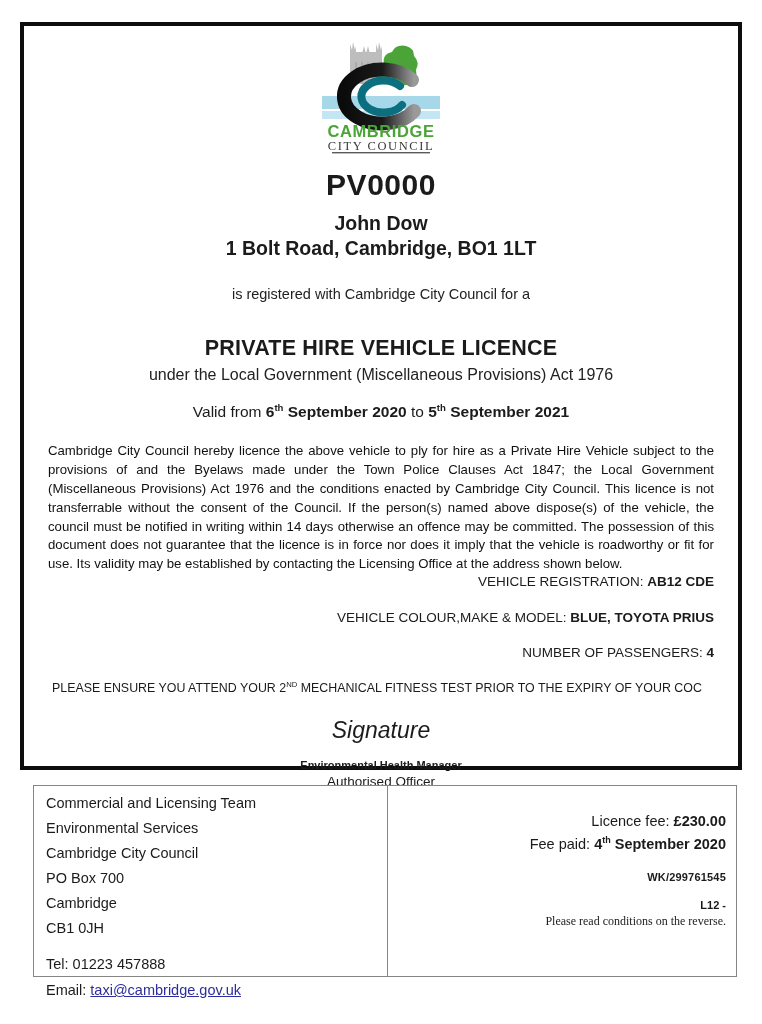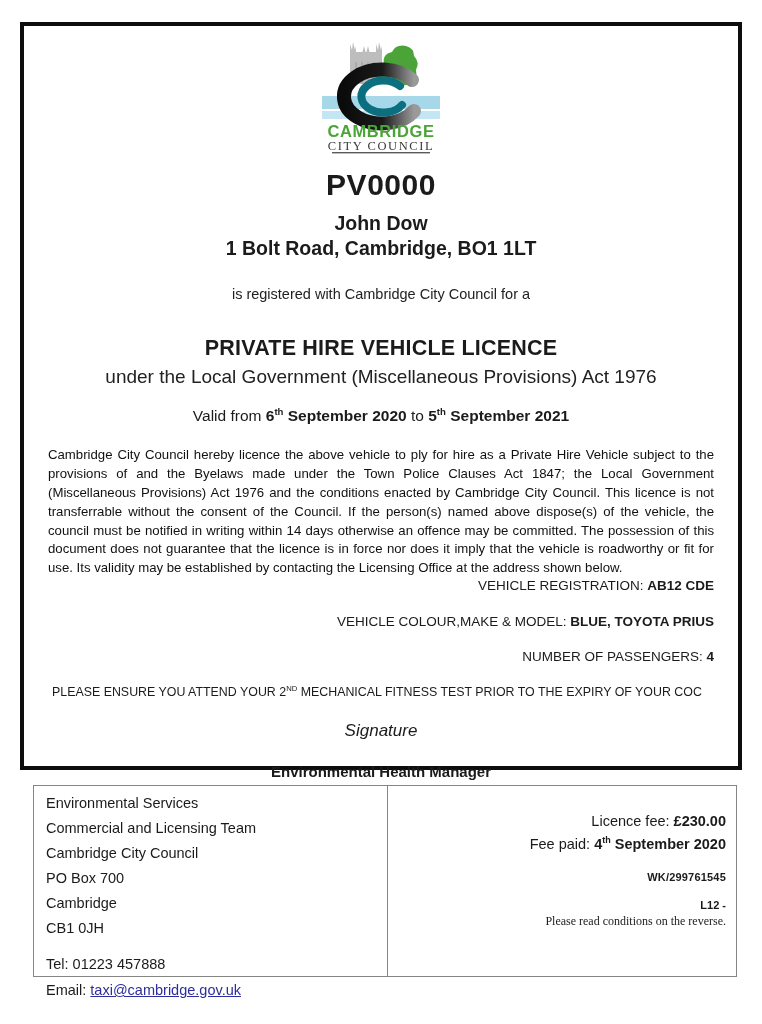--- a/index.html
+++ b/index.html
@@ -19,37 +19,37 @@
     padding: 4px 24px 0 24px;
     text-align: center;
   }
   .logo-wrap { margin-top: 4px; }
   .logo-wrap svg { display: inline-block; }
   .licence-number { font-size: 30px; font-weight: bold; letter-spacing: 0.5px; margin-top: 10px; }
   .holder-name { font-size: 19.5px; font-weight: bold; margin-top: 10px; }
   .holder-address { font-size: 19.5px; font-weight: bold; margin-top: 2px; }
   .registered-line { font-size: 14.5px; margin-top: 26px; color: #222; }
   .doc-title { font-size: 21.5px; font-weight: bold; margin-top: 34px; letter-spacing: 0.2px; }
-  .doc-subtitle { font-size: 19px; margin-top: 5px; color: #222; }
+  .doc-subtitle { font-size: 16px; margin-top: 5px; color: #222; }
   .valid-line { font-size: 15.5px; margin-top: 19px; }
   .valid-line b { font-weight: bold; }
   sup { font-size: 62%; vertical-align: super; line-height: 0; }
   .body-paragraph {
     margin-top: 21px;
     font-size: 13.2px;
     line-height: 1.43;
     text-align: justify;
     color: #111;
   }
   .details { text-align: right; }
   .detail-line { font-size: 13.5px; margin-bottom: 20.5px; }
   .detail-line b { font-weight: bold; }
   .fitness-line { font-size: 12.4px; text-align: left; margin-top: 10px; padding-left: 4px; }
-  .signature { font-style: italic; font-size: 17px; font-weight: 500; margin-top: 22px; }
-  .manager { font-size: 15px; font-weight: bold; margin-top: 22px; }
+  .signature { font-style: italic; font-size: 23px; font-weight: 500; margin-top: 22px; }
+  .manager { font-size: 11px; font-weight: bold; margin-top: 15px; }
   .officer { font-size: 13.5px; margin-top: 3px; }
   .footer-box {
     position: absolute;
     left: 33px; top: 785px;
     width: 704px; height: 192px;
     border: 1px solid #858585;
     background: #fff;
     display: flex;
   }
   .footer-left {
@@ -145,22 +145,22 @@
   <div class="signature">Signature</div>
 
   <div class="manager">Environmental Health Manager</div>
   <div class="officer">Authorised Officer</div>
 
 </div>
 
 <div class="footer-box">
 
   <div class="footer-left">
+    <div>Commercial and Licensing Team</div>
     <div>Environmental Services</div>
-    <div>Commercial and Licensing Team</div>
     <div>Cambridge City Council</div>
     <div>PO Box 700</div>
     <div>Cambridge</div>
     <div>CB1 0JH</div>
     <div class="tel-line"><span>Tel: </span><span>01223 457888</span></div>
     <div class="email-line"><span>Email: </span><a class="email-link">taxi@cambridge.gov.uk</a></div>
   </div>
 
   <div class="footer-right">
     <div class="fee-line"><span>Licence fee: </span><b>£230.00</b></div>

